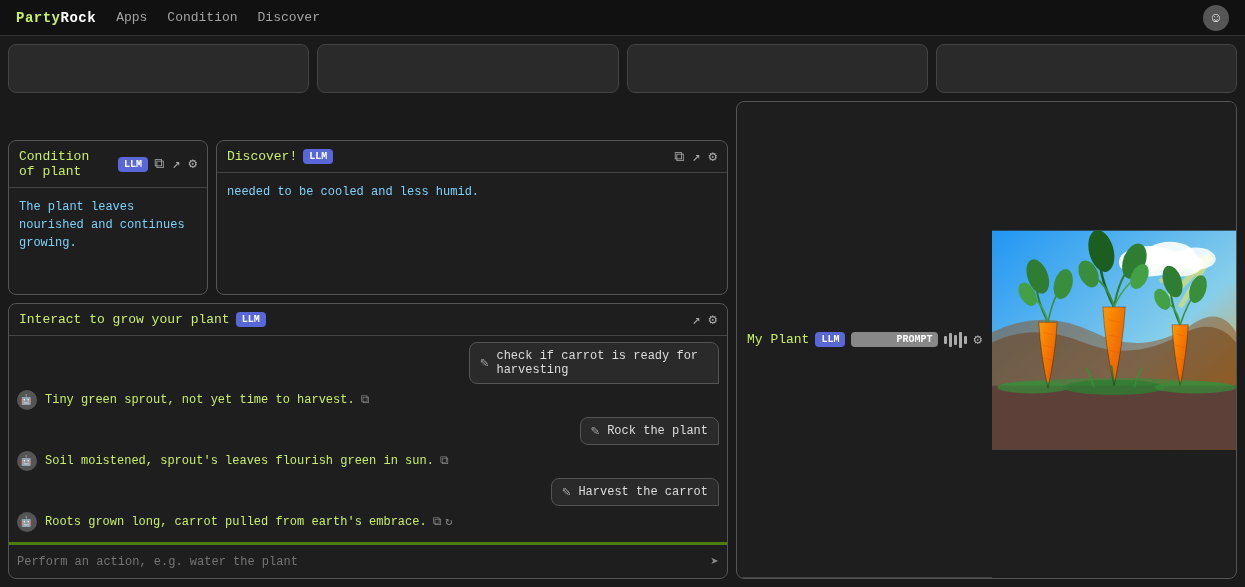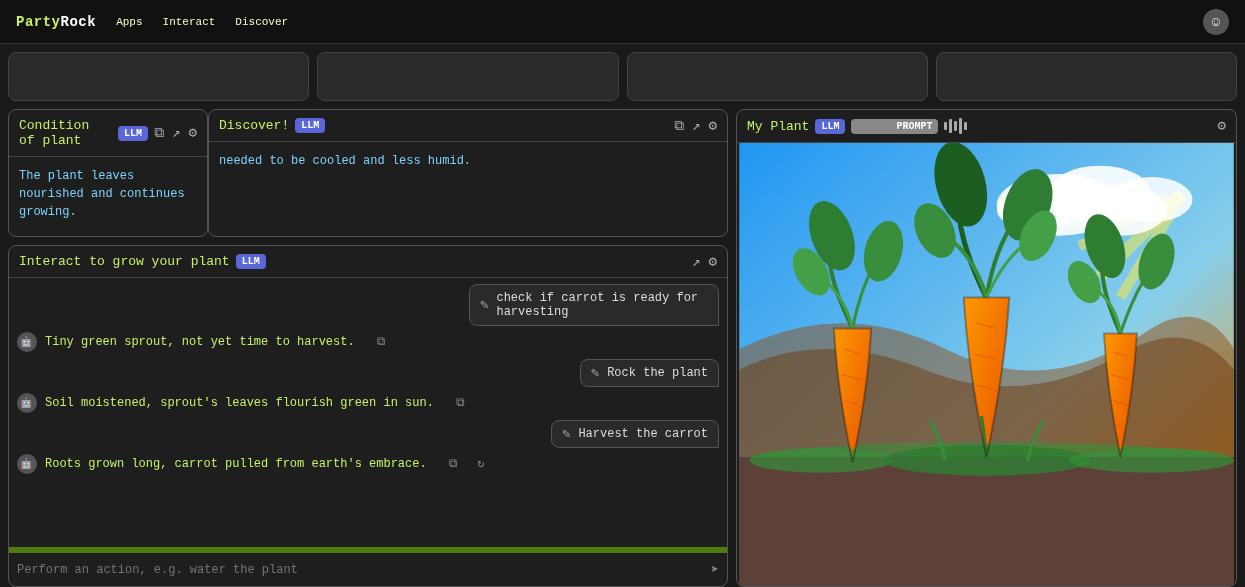--- a/index.html
+++ b/index.html
@@ -11,34 +11,34 @@
       height: 587px;
       overflow: hidden;
     }
 
     
     .navbar {
       background: #111;
       display: flex;
       align-items: center;
       padding: 0 16px;
-      height: 44px;
+      height: 36px;
       gap: 20px;
       border-bottom: 1px solid #333;
     }
     .navbar-brand {
       font-weight: bold;
       font-size: 14px;
       color: #fff;
       letter-spacing: 0.5px;
     }
     .navbar-brand span { color: #c8f066; }
     .navbar-link {
-      font-size: 11px;
-      color: #fef9c3;
+      font-size: 13px;
+      color: #a3a3a3;
       cursor: pointer;
     }
     .navbar-avatar {
       margin-left: auto;
       width: 26px;
       height: 26px;
       border-radius: 50%;
       background: #555;
       display: flex;
       align-items: center;
@@ -74,21 +74,23 @@
       display: flex;
       flex-direction: column;
       gap: 8px;
       width: 720px;
       flex-shrink: 0;
     }
 
     
     .info-panels {
       display: flex;
-      height: 128px;
+      gap: 8px;
+      height: 155px;
+      margin-top: 39px;
     }
 
     
     .widget {
       background: #1e1e1e;
       border-radius: 8px;
       border: 1px solid #555;
       display: flex;
       flex-direction: column;
       overflow: hidden;
@@ -206,25 +208,25 @@
     }
     .chat-copy-icon {
       font-size: 12px;
       color: #888;
       cursor: pointer;
       flex-shrink: 0;
     }
     .chat-row-left-copy {
       display: flex;
       align-items: center;
-      gap: 20px;
+      gap: 4px;
       flex: 1;
     }
     .chat-input-area {
-      border-top: 6px solid #4d7c0f;
+      border-top: 3px solid #4d7c0f;
       padding: 8px;
       display: flex;
       align-items: center;
       gap: 8px;
     }
     .chat-input {
       flex: 1;
       background: transparent;
       border: none;
       outline: none;
@@ -240,21 +242,21 @@
 
     
     .right-column {
       flex: 1;
       display: flex;
       flex-direction: column;
     }
     .my-plant-widget {
       flex: 1;
       display: flex;
-      flex-direction: column;
+      flex-direction: row;
     }
     .plant-image-container {
       flex: 1;
       background: #1e1e1e;
       overflow: hidden;
       border-radius: 0 0 8px 8px;
       display: flex;
       align-items: center;
       justify-content: center;
     }
@@ -278,21 +280,21 @@
     }
   </style>
 </head>
 <body>
 
 <div class="navbar">
   <div class="navbar-brand">
     <span>Party</span>Rock
   </div>
   <div class="navbar-link">Apps</div>
-  <div class="navbar-link">Interact</div>
+  <div class="navbar-link">Condition</div>
   <div class="navbar-link">Discover</div>
   <div class="navbar-avatar">☺</div>
 </div>
 
 <div class="top-panels">
   <div class="top-panel"></div>
   <div class="top-panel"></div>
   <div class="top-panel"></div>
   <div class="top-panel"></div>
 </div>

